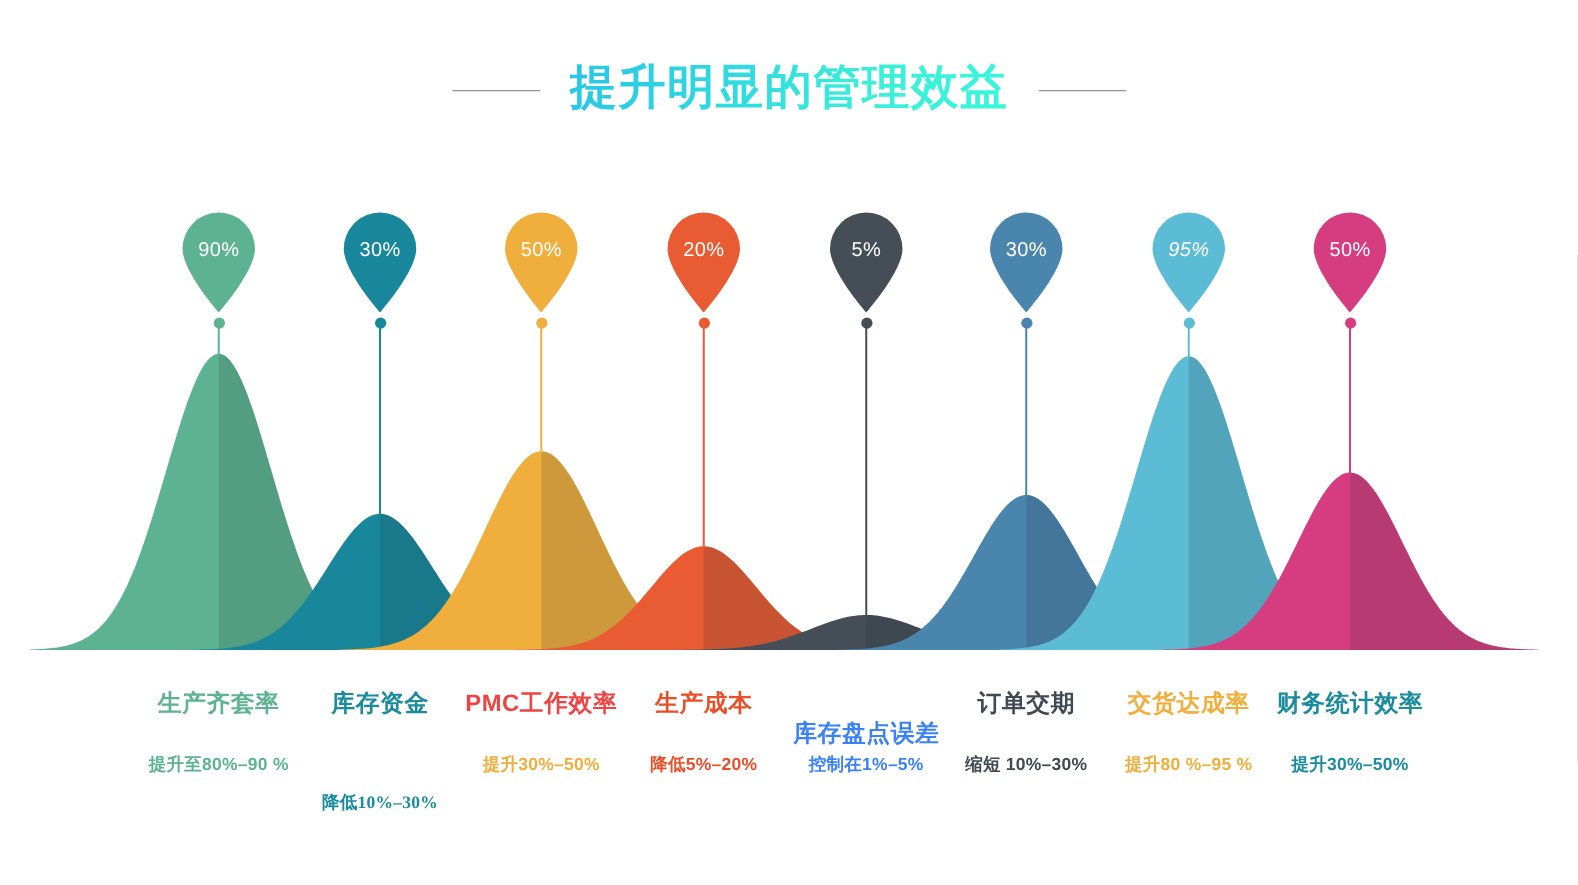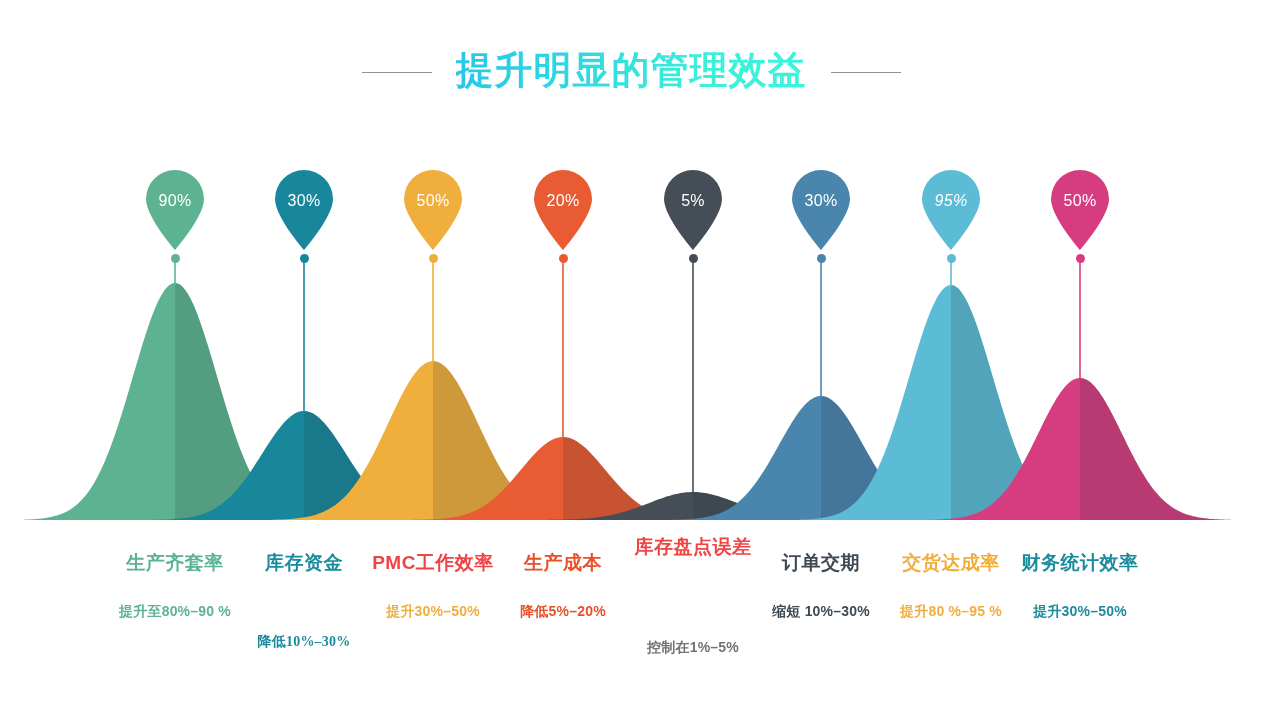--- a/index.html
+++ b/index.html
@@ -163,22 +163,22 @@
       <div style="position: absolute; width: 9px; height: 9px; border-radius: 50%; background: rgb(232, 91, 51); left: 558.5px; top: 253.5px;"></div>
       <div class="cap cap-title" style="left: 563px; top: 550px; color: rgb(232, 80, 42);">生产成本</div>
       <div class="cap cap-sub" style="left: 563px; top: 603px; color: rgb(232, 80, 42);">降低5%–20%</div>
       <div class="pin" style="left: 693px; top: 170px;">
         <svg width="62" height="80" viewBox="0 0 62 80">
           <path d="M31 80 C31 80 2 47 2 29 A29 29 0 0 1 60 29 C60 47 31 80 31 80 Z" fill="#454E57"></path>
         </svg>
         <div class="pin-value">5%</div>
       </div>
       <div style="position: absolute; width: 9px; height: 9px; border-radius: 50%; background: rgb(69, 78, 87); left: 688.5px; top: 253.5px;"></div>
-      <div class="cap cap-title" style="left: 693px; top: 534px; color: #ef4444;">库存盘点误差</div>
-      <div class="cap cap-sub" style="left: 693px; top: 639px; color: #737373;">控制在1%–5%</div>
+      <div class="cap cap-title" style="left: 693px; top: 574px; color: #3b82f6;">库存盘点误差</div>
+      <div class="cap cap-sub" style="left: 693px; top: 603px; color: #3b82f6;">控制在1%–5%</div>
       <div class="pin" style="left: 821px; top: 170px;">
         <svg width="62" height="80" viewBox="0 0 62 80">
           <path d="M31 80 C31 80 2 47 2 29 A29 29 0 0 1 60 29 C60 47 31 80 31 80 Z" fill="#4A85AE"></path>
         </svg>
         <div class="pin-value">30%</div>
       </div>
       <div style="position: absolute; width: 9px; height: 9px; border-radius: 50%; background: rgb(74, 133, 174); left: 816.5px; top: 253.5px;"></div>
       <div class="cap cap-title" style="left: 821px; top: 550px; color: rgb(63, 74, 84);">订单交期</div>
       <div class="cap cap-sub" style="left: 821px; top: 603px; color: rgb(63, 74, 84);">缩短 10%–30%</div>
       <div class="pin" style="left: 951px; top: 170px; font-style: italic;">

